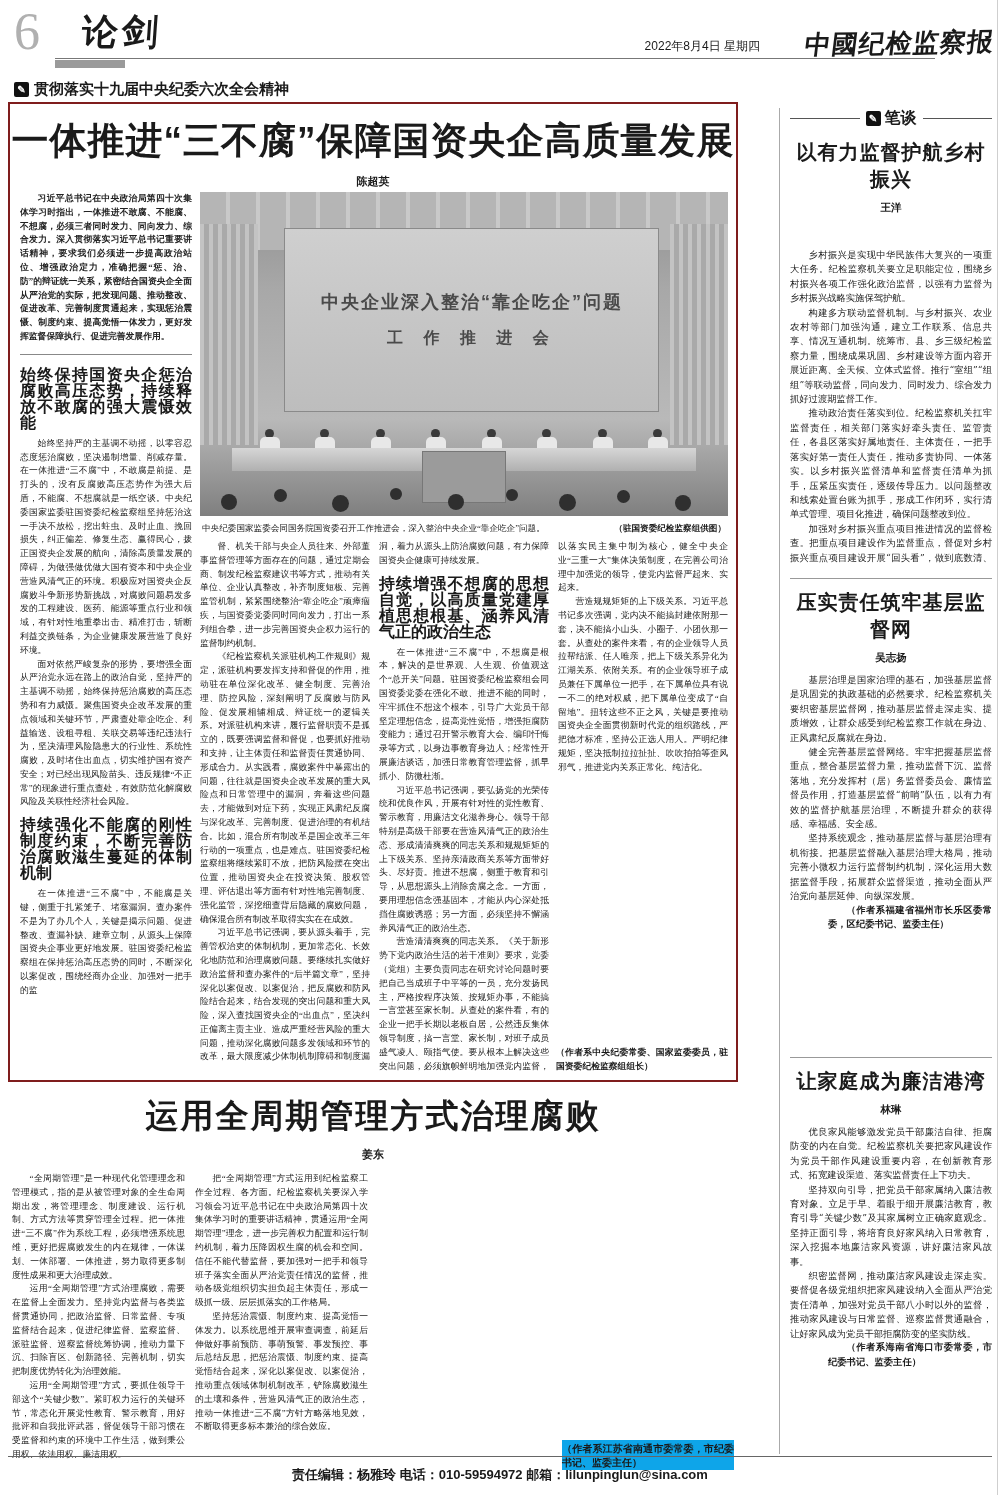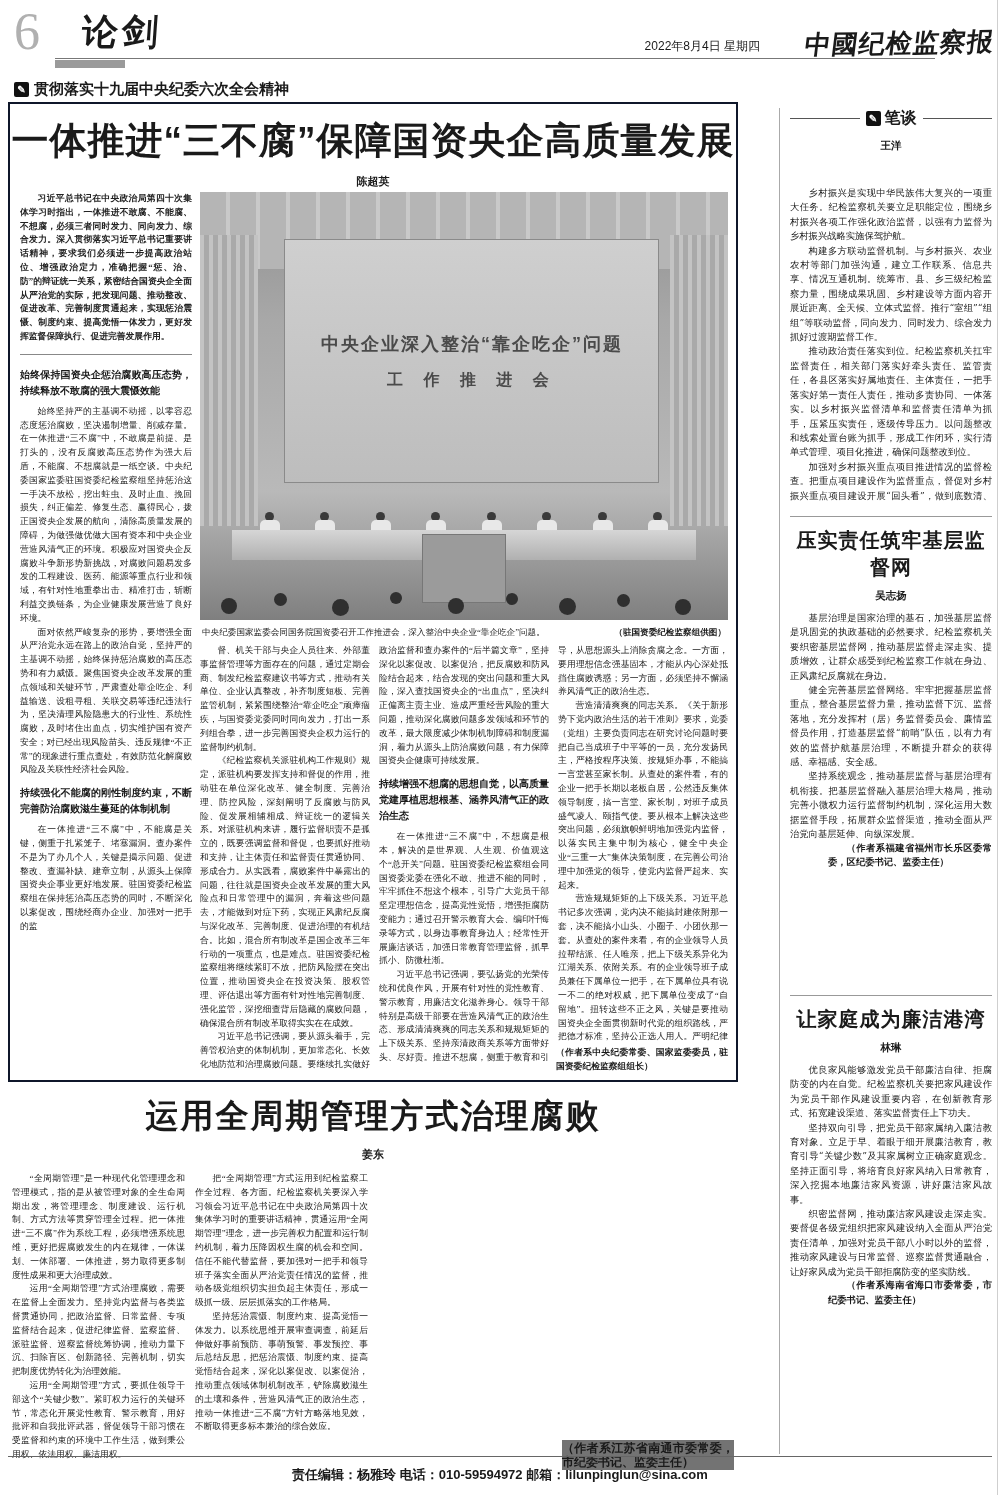--- a/index.html
+++ b/index.html
@@ -14,33 +14,33 @@
   .page-num { position:absolute; left:14px; top:6px; font-size:52px; color:#b0b0b0; font-family:"Liberation Serif",serif; font-weight:400; line-height:1; }
   .section-name { position:absolute; left:82px; top:8px; font-size:36px; font-weight:900; font-family:"Liberation Serif",serif; letter-spacing:4px; transform:skewX(-4deg); }
   .header-rule { position:absolute; left:55px; top:58px; width:880px; height:1px; background:#777; }
   .header-bar { position:absolute; left:55px; top:60px; width:70px; height:8px; background:#9a9a9a; }
   .date-line { position:absolute; right:240px; top:38px; font-size:12px; font-weight:normal; font-family:"Liberation Sans",sans-serif; }
   .masthead { position:absolute; right:6px; top:26px; font-size:26px; font-weight:900; font-family:"Liberation Serif",serif; transform:skewX(-8deg) rotate(-1deg); letter-spacing:1px; }
   
   .kicker { position:absolute; left:14px; top:80px; font-size:15px; font-weight:bold; font-family:"Liberation Sans",sans-serif; display:flex; align-items:center; gap:5px; }
   .flag-icon { display:inline-block; width:15px; height:15px; background:#111; color:#fff; font-size:10px; line-height:15px; text-align:center; border-radius:2px; }
   
-  .main-box { position:absolute; left:8px; top:102px; width:730px; height:980px; border:2px solid #0f172a; background:#fff; }
+  .main-box { position:absolute; left:8px; top:102px; width:730px; height:980px; border:2px solid #7f1d1d; background:#fff; }
   .main-headline { text-align:center; margin-top:12px; font-size:37px; font-weight:900; font-family:"Liberation Sans",sans-serif; letter-spacing:1px; }
   .main-author { text-align:center; margin-top:8px; font-size:11px; font-weight:bold; }
   .article-body { position:absolute; left:10px; right:8px; top:88px; bottom:6px; display:flex; }
   .col-left { width:172px; flex:0 0 172px; margin-right:8px; overflow:hidden; }
   .bodytext { font-size:8.8px; line-height:13.8px; text-align:justify; }
   .bodytext p { text-indent:2em; }
   .lead-par { font-weight:bold; color:#222; }
   .col-divider { border:none; border-top:1px solid #888; margin:10px 0 12px 0; }
-  .subhead { font-size:10px; font-weight:bold; font-family:"Liberation Sans",sans-serif; line-height:16px; margin:8px 0 6px 0; text-align:justify; }
+  .subhead { font-size:16px; font-weight:bold; font-family:"Liberation Sans",sans-serif; line-height:16px; margin:8px 0 6px 0; text-align:justify; }
   .right-wrap { flex:1; display:flex; flex-direction:column; }
   
-  .photo { position:relative; width:100%; height:428px; background:linear-gradient(#8f8f8f 0%, #a8a8a8 30%, #b9b9b9 70%, #7f7f7f 100%); overflow:hidden; }
+  .photo { position:relative; width:100%; height:324px; background:linear-gradient(#8f8f8f 0%, #a8a8a8 30%, #b9b9b9 70%, #7f7f7f 100%); overflow:hidden; }
   .ceiling { position:absolute; left:0; top:0; right:0; height:18%;
     background:repeating-linear-gradient(90deg,#b5b5b5 0 26px,#c9c9c9 26px 30px); }
   .curtain { position:absolute; top:10%; bottom:22%; width:11%;
     background:repeating-linear-gradient(90deg,#c3c3c3 0 4px,#a9a9a9 4px 9px); }
   .curtain.left { left:0; } .curtain.right { right:0; }
   .screen { position:absolute; left:16%; right:13%; top:11%; height:57%;
     background:linear-gradient(#cfcfcf,#bdbdbd); border:1px solid #8a8a8a;
     display:flex; flex-direction:column; align-items:center; justify-content:center; gap:14px; }
   .screen-line1 { font-size:18px; font-weight:900; color:#4a4a4a; font-family:"Liberation Sans",sans-serif; letter-spacing:2px; }
   .screen-line2 { font-size:16px; font-weight:900; color:#4a4a4a; font-family:"Liberation Sans",sans-serif; letter-spacing:8px; }
@@ -70,21 +70,21 @@
   .side-note { font-weight:bold; font-family:Liberation Mono, monospace;margin-left:38px; }
   .side-sep { border:none; border-top:1px solid #999; margin:12px 0 6px 0; }
   .sb-a .side-body { height:318px;margin-top:33px; }
   .sb-b .side-body { height:372px; }
   .sb-c .side-body { height:300px; }
   
   .bottom-article { position:absolute; left:8px; top:1094px; width:730px; }
   .bottom-title { text-align:center; font-size:33px; font-weight:900; font-family:"Liberation Sans",sans-serif; letter-spacing:2px; }
   .bottom-author { text-align:center; font-size:11px; font-weight:bold; margin:8px 0 10px 0; }
   .bottom-cols { position:relative; height:298px; overflow:hidden; column-count:4; column-gap:10px; column-fill:auto; padding:0 4px; }
-  .bottom-note { position:absolute; right:4px; bottom:0; width:172px; background:#737373; font-size:12px; line-height:13.8px; font-weight:bold; text-align:justify; padding-top:2px; }
+  .bottom-note { position:absolute; right:4px; bottom:0; width:172px; background:#0ea5e9; font-size:10px; line-height:13.8px; font-weight:bold; text-align:justify; padding-top:2px; }
   
   .footer-rule { position:absolute; left:8px; top:1456px; width:984px; height:1px; background:#666; }
   .footer { position:absolute; left:0; top:1466px; width:1000px; text-align:center; font-size:13px; font-weight:bold; font-family:"Liberation Sans",sans-serif; }
   .page-edge { position:absolute; right:2px; top:0; width:1px; height:1495px; background:#cfcfcf; }
 </style>
 </head>
 <body>
 
 <div class="page">
 
@@ -176,20 +176,21 @@
     <div class="bitan">
       <span class="line"></span>
       <span class="label">
         <span class="flag-icon">✎</span>
         <span>笔谈</span>
       </span>
       <span class="line"></span>
     </div>
 
     <div class="sb-a">
+      <div class="side-title">以有力监督护航乡村振兴</div>
       <div class="side-author">王洋</div>
       <div class="side-body">
         <p>乡村振兴是实现中华民族伟大复兴的一项重大任务。纪检监察机关要立足职能定位，围绕乡村振兴各项工作强化政治监督，以强有力监督为乡村振兴战略实施保驾护航。</p>
         <p>构建多方联动监督机制。与乡村振兴、农业农村等部门加强沟通，建立工作联系、信息共享、情况互通机制。统筹市、县、乡三级纪检监察力量，围绕成果巩固、乡村建设等方面内容开展近距离、全天候、立体式监督。推行“室组”“组组”等联动监督，同向发力、同时发力、综合发力抓好过渡期监督工作。</p>
         <p>推动政治责任落实到位。纪检监察机关扛牢监督责任，相关部门落实好牵头责任、监管责任，各县区落实好属地责任、主体责任，一把手落实好第一责任人责任，推动多责协同、一体落实。以乡村振兴监督清单和监督责任清单为抓手，压紧压实责任，逐级传导压力。以问题整改和线索处置台账为抓手，形成工作闭环，实行清单式管理、项目化推进，确保问题整改到位。</p>
         <p>加强对乡村振兴重点项目推进情况的监督检查。把重点项目建设作为监督重点，督促对乡村振兴重点项目建设开展“回头看”，做到底数清、情况明、数据准、进度实。紧盯项目实施过程中的关键环节和重点岗位，围绕乡村振兴补助资金、行业资金、涉农整合资金、东西部协作和中央单位定点帮扶资金等投入使用情况，强化监督检查，推动各类资金投入精准有效、使用安全规范，效益全面发挥。</p>
 
       </div>
     </div>
 

